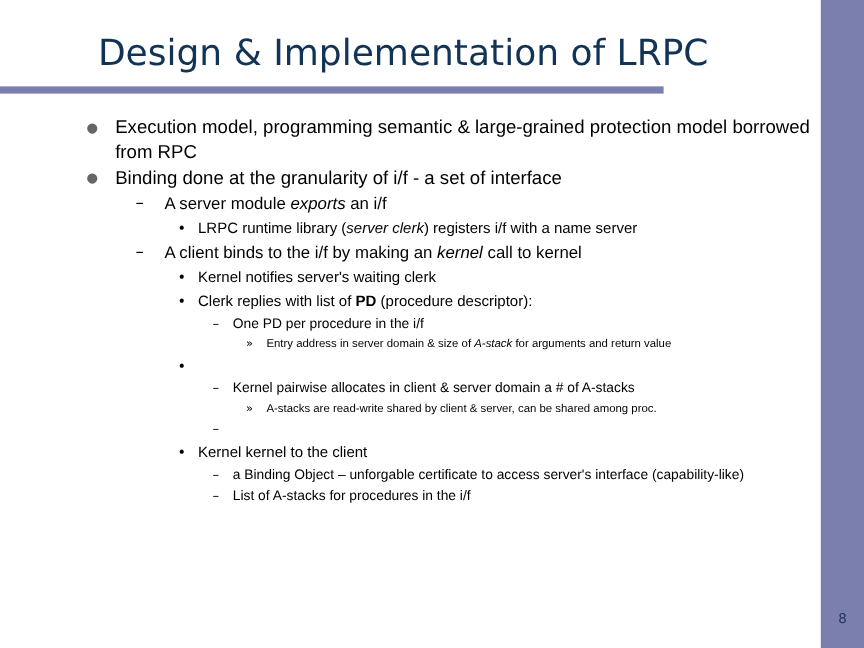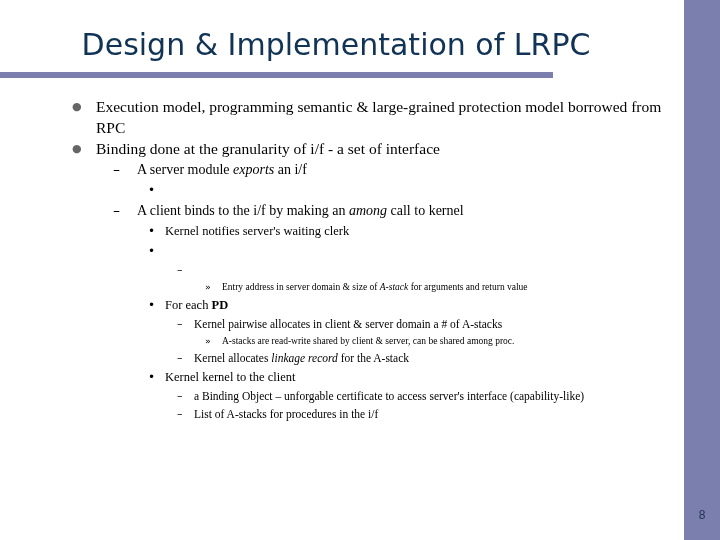--- a/index.html
+++ b/index.html
@@ -78,21 +78,20 @@
     position: relative;
     color: #000000;
   }
   .bullet {
     position: absolute;
     color: #666666;
     font-family: "DejaVu Sans", sans-serif;
   }
   .txt {
     display: block;
-    font-family: Liberation Serif, serif;
   }
   em { font-style: italic; }
   b  { font-weight: bold; }
 
   
   .lvl1 {
     margin: 0 0 0 0;
     padding: 0 0 0 96px;
     font-size: 15.5px;
     line-height: 21px;
@@ -182,54 +181,55 @@
       <div class="line lvl1">
         <span class="bullet" style="color: rgb(102, 102, 102);">●</span>
         <span class="txt">Binding done at the granularity of i/f - a set of interface</span>
       </div>
       <div class="line lvl2">
         <span class="bullet">–</span>
         <span class="txt">A server module <em>exports</em> an i/f</span>
       </div>
       <div class="line lvl3">
         <span class="bullet">•</span>
+        <span class="txt">LRPC runtime library (<em>server clerk</em>) registers i/f with a name server</span>
       </div>
       <div class="line lvl2">
         <span class="bullet">–</span>
-        <span class="txt">A client binds to the i/f by making an <em>among</em> call to kernel</span>
+        <span class="txt">A client binds to the i/f by making an <em>kernel</em> call to kernel</span>
       </div>
       <div class="line lvl3">
         <span class="bullet">•</span>
         <span class="txt">Kernel notifies server's waiting clerk</span>
       </div>
       <div class="line lvl3">
         <span class="bullet">•</span>
-      </div>
-      <div class="line lvl4">
-        <span class="bullet">–</span>
+        <span class="txt">Clerk replies with list of <b>PD</b> (procedure descriptor):</span>
+      </div>
+      <div class="line lvl4">
+        <span class="bullet">–</span>
+        <span class="txt">One PD per procedure in the i/f</span>
       </div>
       <div class="line lvl5">
         <span class="bullet">»</span>
         <span class="txt">Entry address in server domain &amp; size of <em>A-stack</em> for arguments and return value</span>
       </div>
       <div class="line lvl3">
         <span class="bullet">•</span>
-        <span class="txt">For each <b>PD</b></span>
       </div>
       <div class="line lvl4">
         <span class="bullet">–</span>
         <span class="txt">Kernel pairwise allocates in client &amp; server domain a # of A-stacks</span>
       </div>
       <div class="line lvl5">
         <span class="bullet">»</span>
         <span class="txt">A-stacks are read-write shared by client &amp; server, can be shared among proc.</span>
       </div>
       <div class="line lvl4">
         <span class="bullet">–</span>
-        <span class="txt">Kernel allocates <em>linkage record</em> for the A-stack</span>
       </div>
       <div class="line lvl3">
         <span class="bullet">•</span>
         <span class="txt">Kernel kernel to the client</span>
       </div>
       <div class="line lvl4">
         <span class="bullet">–</span>
         <span class="txt">a Binding Object – unforgable certificate to access server's interface (capability-like)</span>
       </div>
       <div class="line lvl4">

